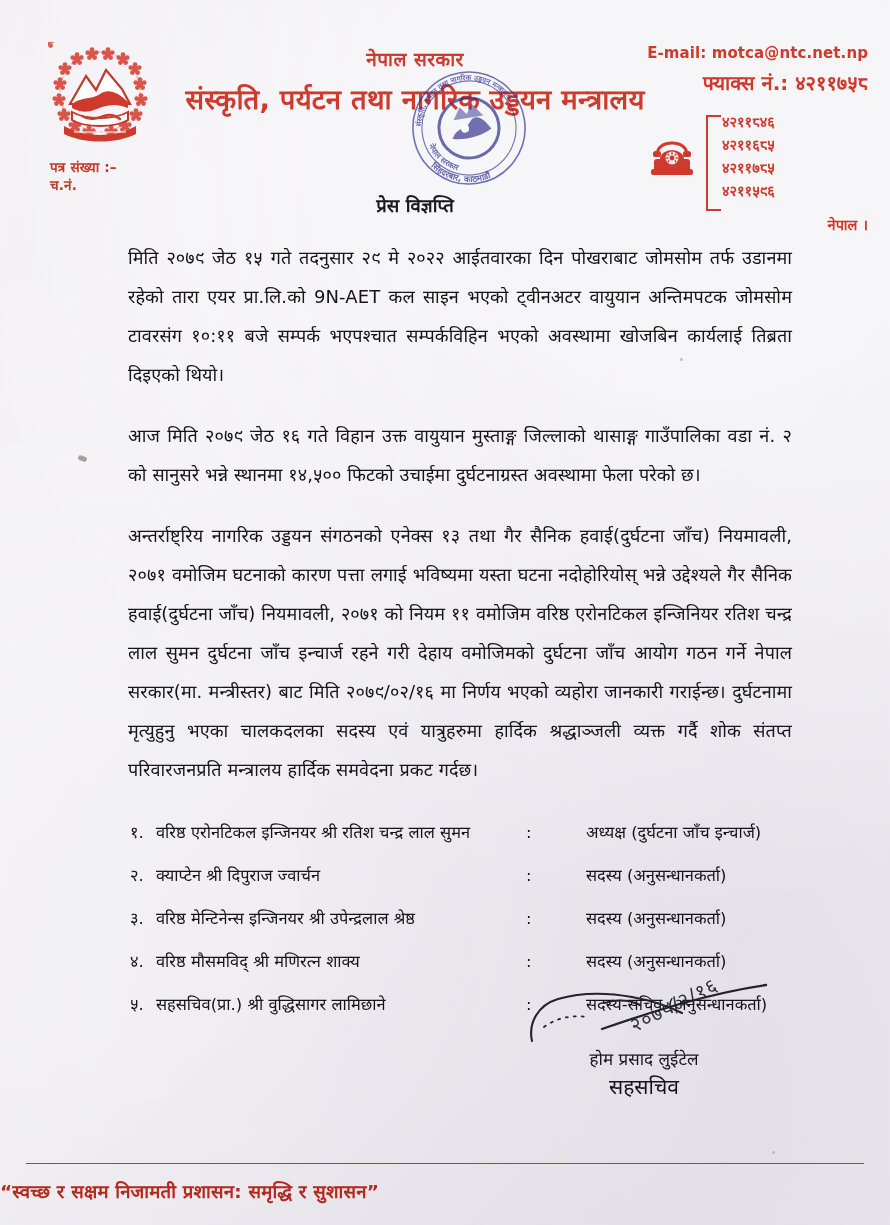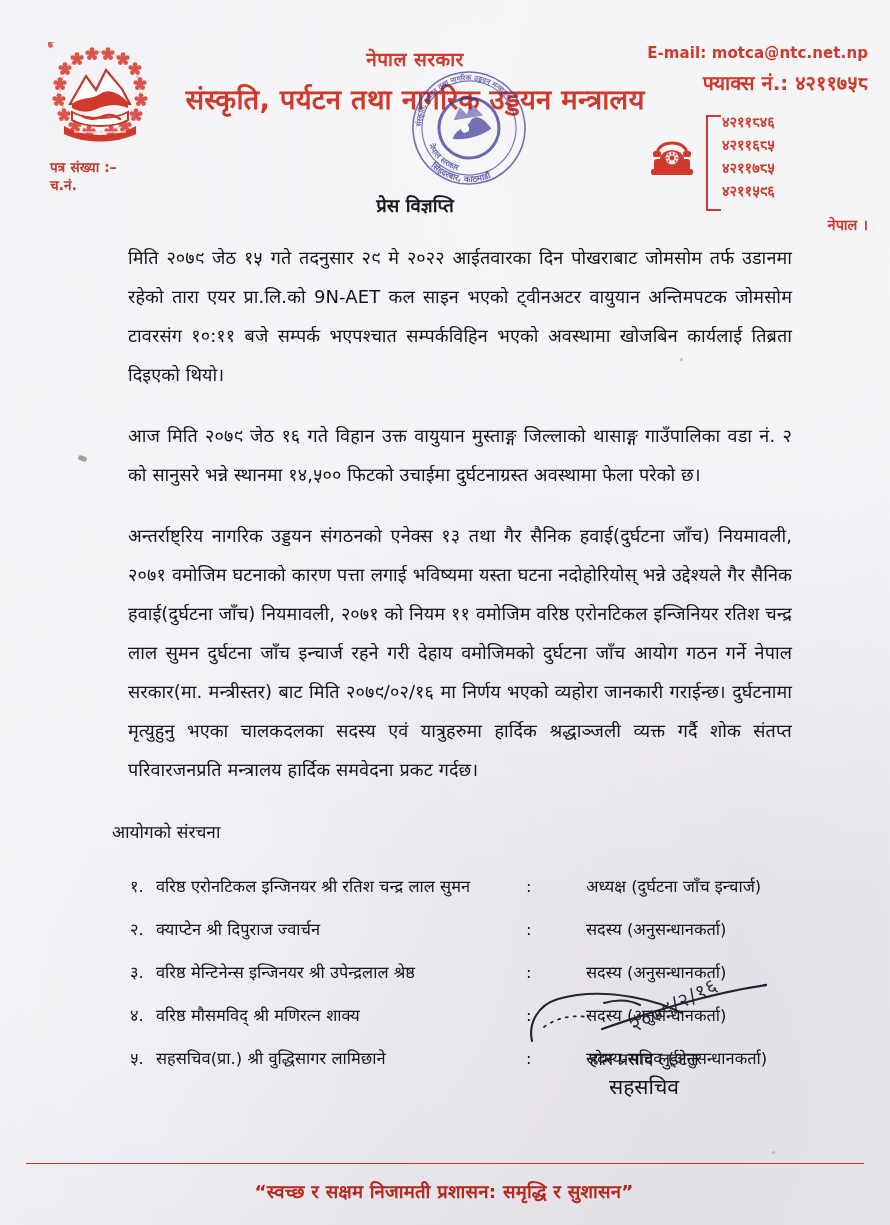--- a/index.html
+++ b/index.html
@@ -278,21 +278,21 @@
     left: 26px;
     top: 1163px;
     width: 838px;
     height: 0;
     border-top: 1.6px solid #c0392b;
   }
   .footer-slogan {
     position: absolute;
     left: 0; right: 2px;
     top: 1178px;
-    text-align: center;
+    text-align: left;
     color: #b3291f;
     font-size: 18.5px;
     font-weight: 700;
     letter-spacing: .2px;
   }
 
   
   .speck {
     position: absolute;
     background: #6b5a48;
@@ -430,21 +430,20 @@
         <div>नेपाल ।</div>
       </div>
     </div>
   </div>
 
   <div class="body-wrap">
     <p class="para">मिति २०७९ जेठ १५ गते तदनुसार २९ मे २०२२ आईतवारका दिन पोखराबाट जोमसोम तर्फ उडानमा रहेको तारा एयर प्रा.लि.को 9N-AET कल साइन भएको ट्वीनअटर वायुयान अन्तिमपटक जोमसोम टावरसंग १०:११ बजे सम्पर्क भएपश्चात सम्पर्कविहिन भएको अवस्थामा खोजबिन कार्यलाई तिब्रता दिइएको थियो।</p>
     <p class="para">आज मिति २०७९ जेठ १६ गते विहान उक्त वायुयान मुस्ताङ्ग जिल्लाको थासाङ्ग गाउँपालिका वडा नं. २ को सानुसरे भन्ने स्थानमा १४,५०० फिटको उचाईमा दुर्घटनाग्रस्त अवस्थामा फेला परेको छ।</p>
     <p class="para">अन्तर्राष्ट्रिय नागरिक उड्डयन संगठनको एनेक्स १३ तथा गैर सैनिक हवाई(दुर्घटना जाँच) नियमावली, २०७१ वमोजिम घटनाको कारण पत्ता लगाई भविष्यमा यस्ता घटना नदोहोरियोस् भन्ने उद्देश्यले गैर सैनिक हवाई(दुर्घटना जाँच) नियमावली, २०७१ को नियम ११ वमोजिम वरिष्ठ एरोनटिकल इन्जिनियर रतिश चन्द्र लाल सुमन दुर्घटना जाँच इन्चार्ज रहने गरी देहाय वमोजिमको दुर्घटना जाँच आयोग गठन गर्ने नेपाल सरकार(मा. मन्त्रीस्तर) बाट मिति २०७९/०२/१६ मा निर्णय भएको व्यहोरा जानकारी गराईन्छ। दुर्घटनामा मृत्युहुनु भएका चालकदलका सदस्य एवं यात्रुहरुमा हार्दिक श्रद्धाञ्जली व्यक्त गर्दै शोक संतप्त परिवारजनप्रति मन्त्रालय हार्दिक समवेदना प्रकट गर्दछ।</p>
 
-    <div class="section-head">आयोगको संरचना</div>
 
     <ul class="members">
       <li class="member-row">
         <span class="m-num">१.</span>
         <span class="m-name">वरिष्ठ एरोनटिकल इन्जिनयर श्री रतिश चन्द्र लाल सुमन</span>
         <span class="m-colon">:</span>
         <span class="m-role">अध्यक्ष (दुर्घटना जाँच इन्चार्ज)</span>
       </li>
       <li class="member-row">
         <span class="m-num">२.</span>

